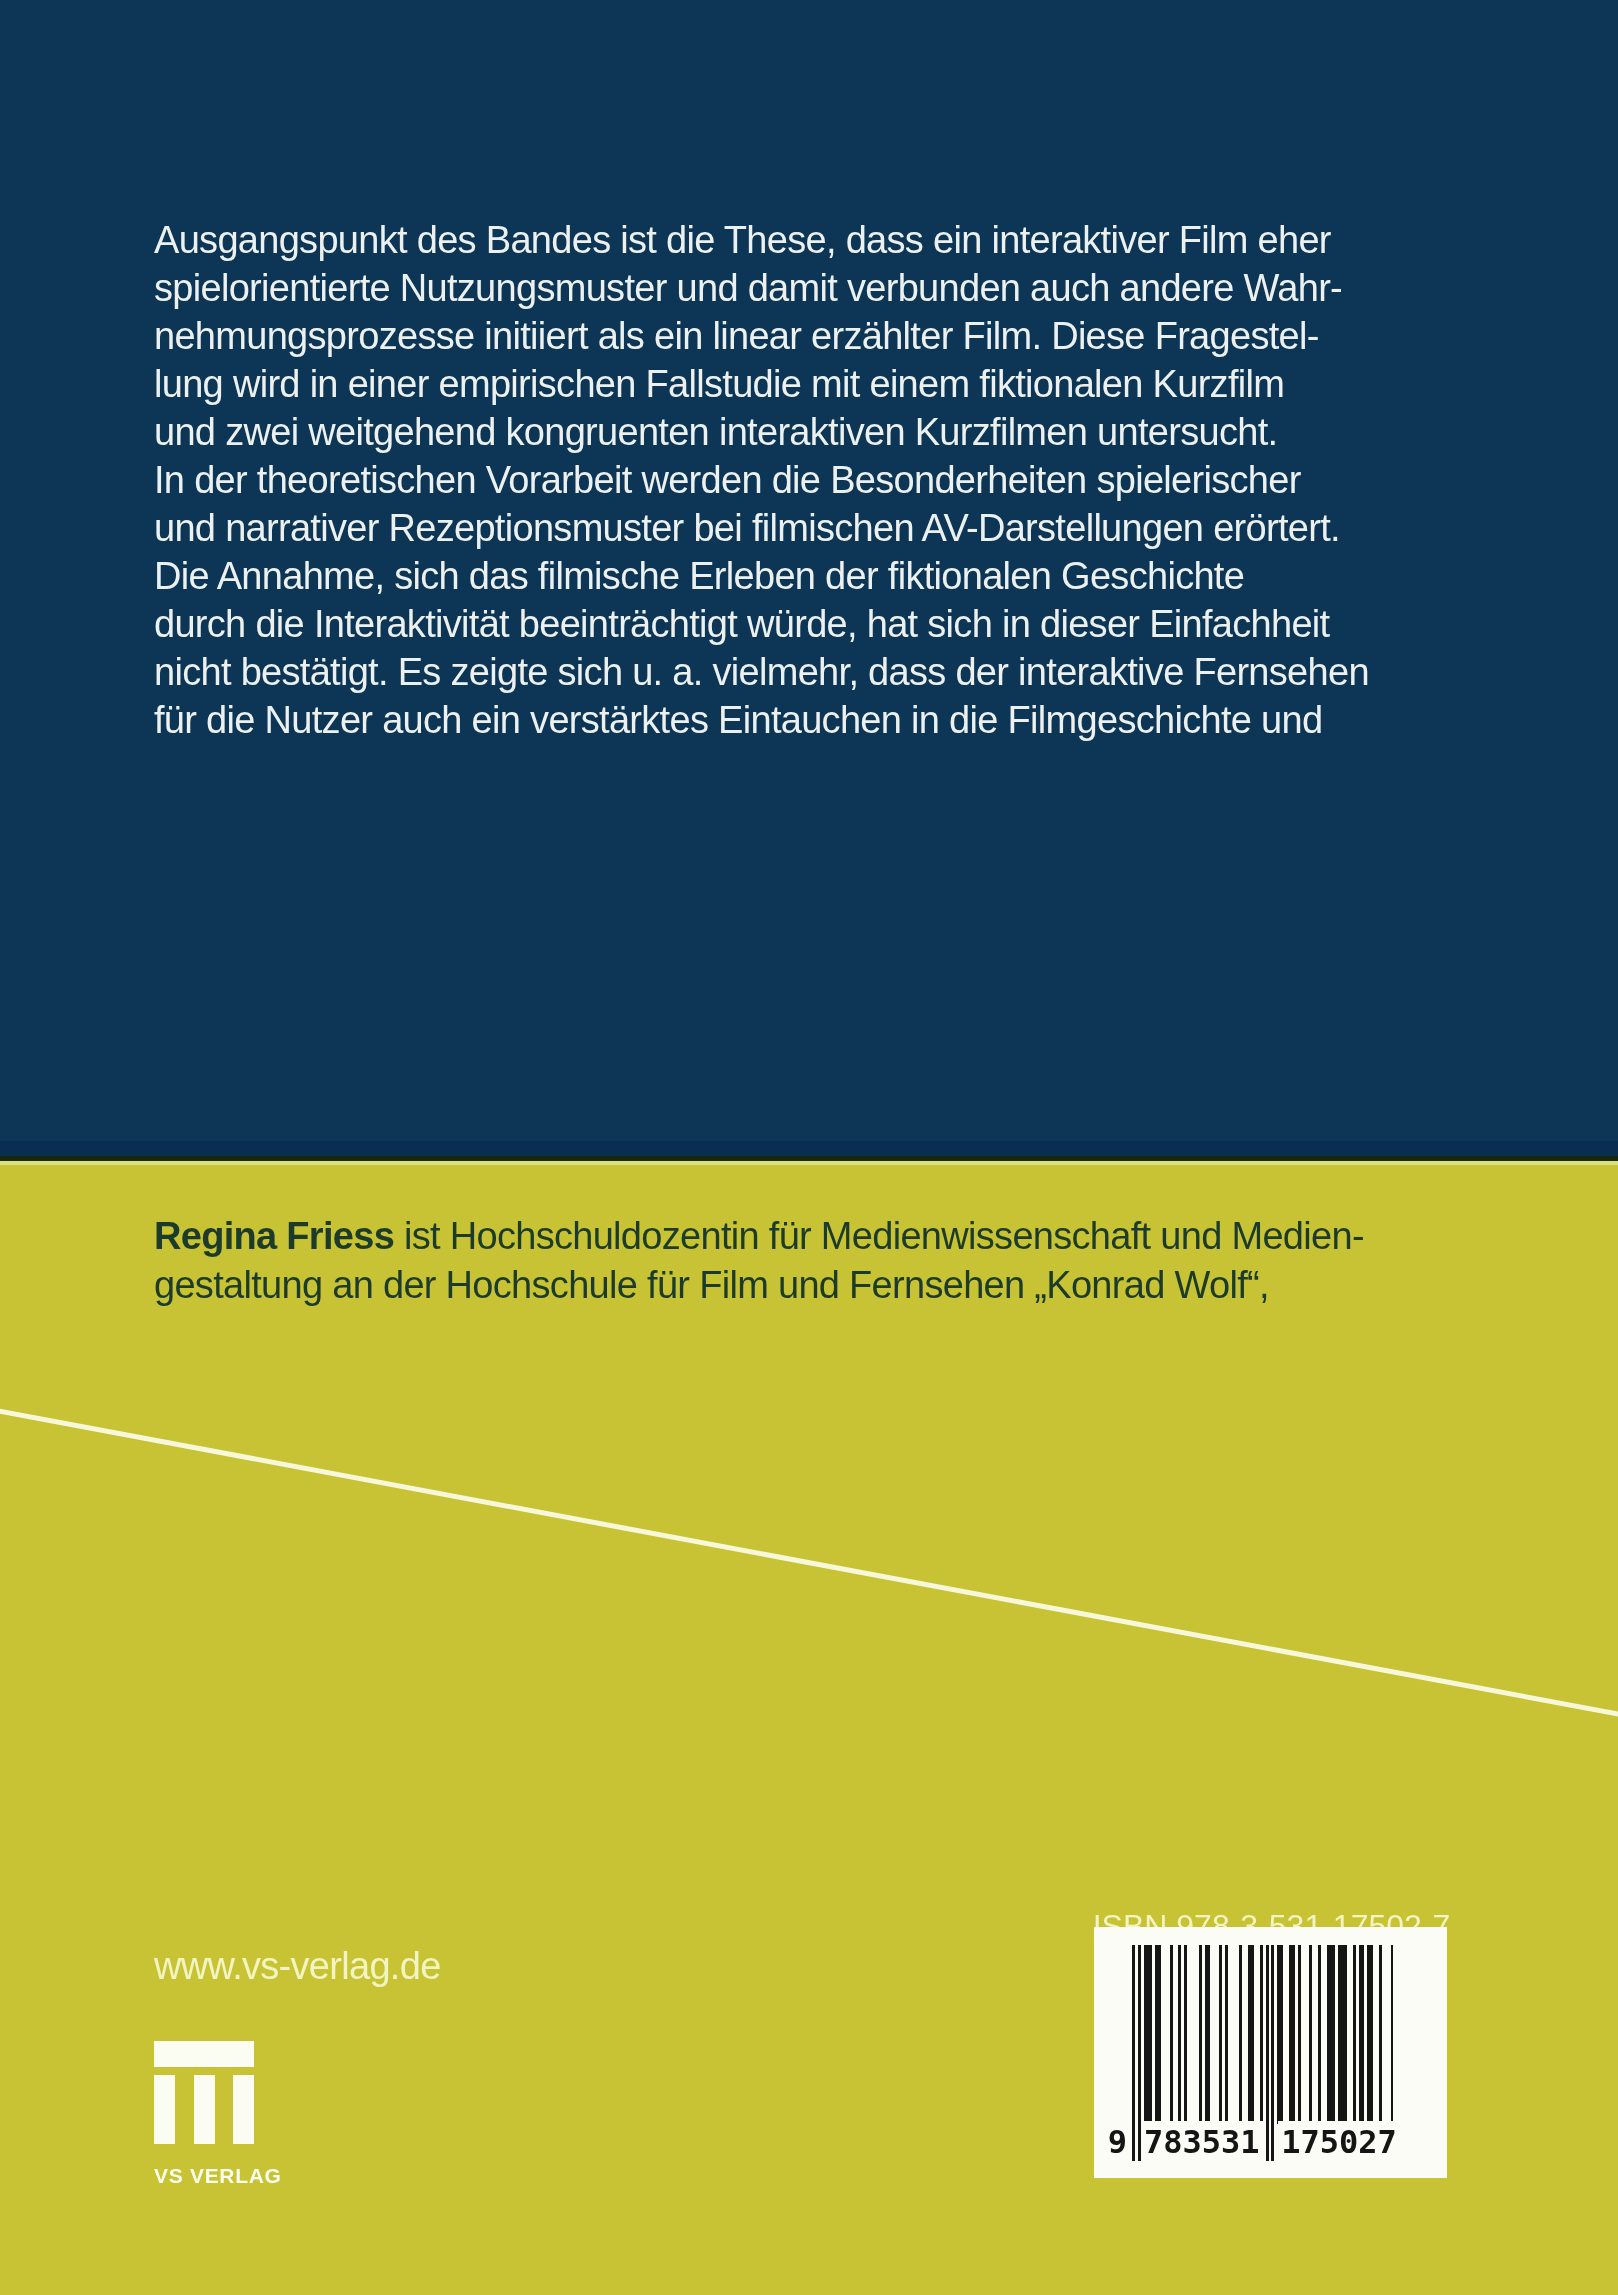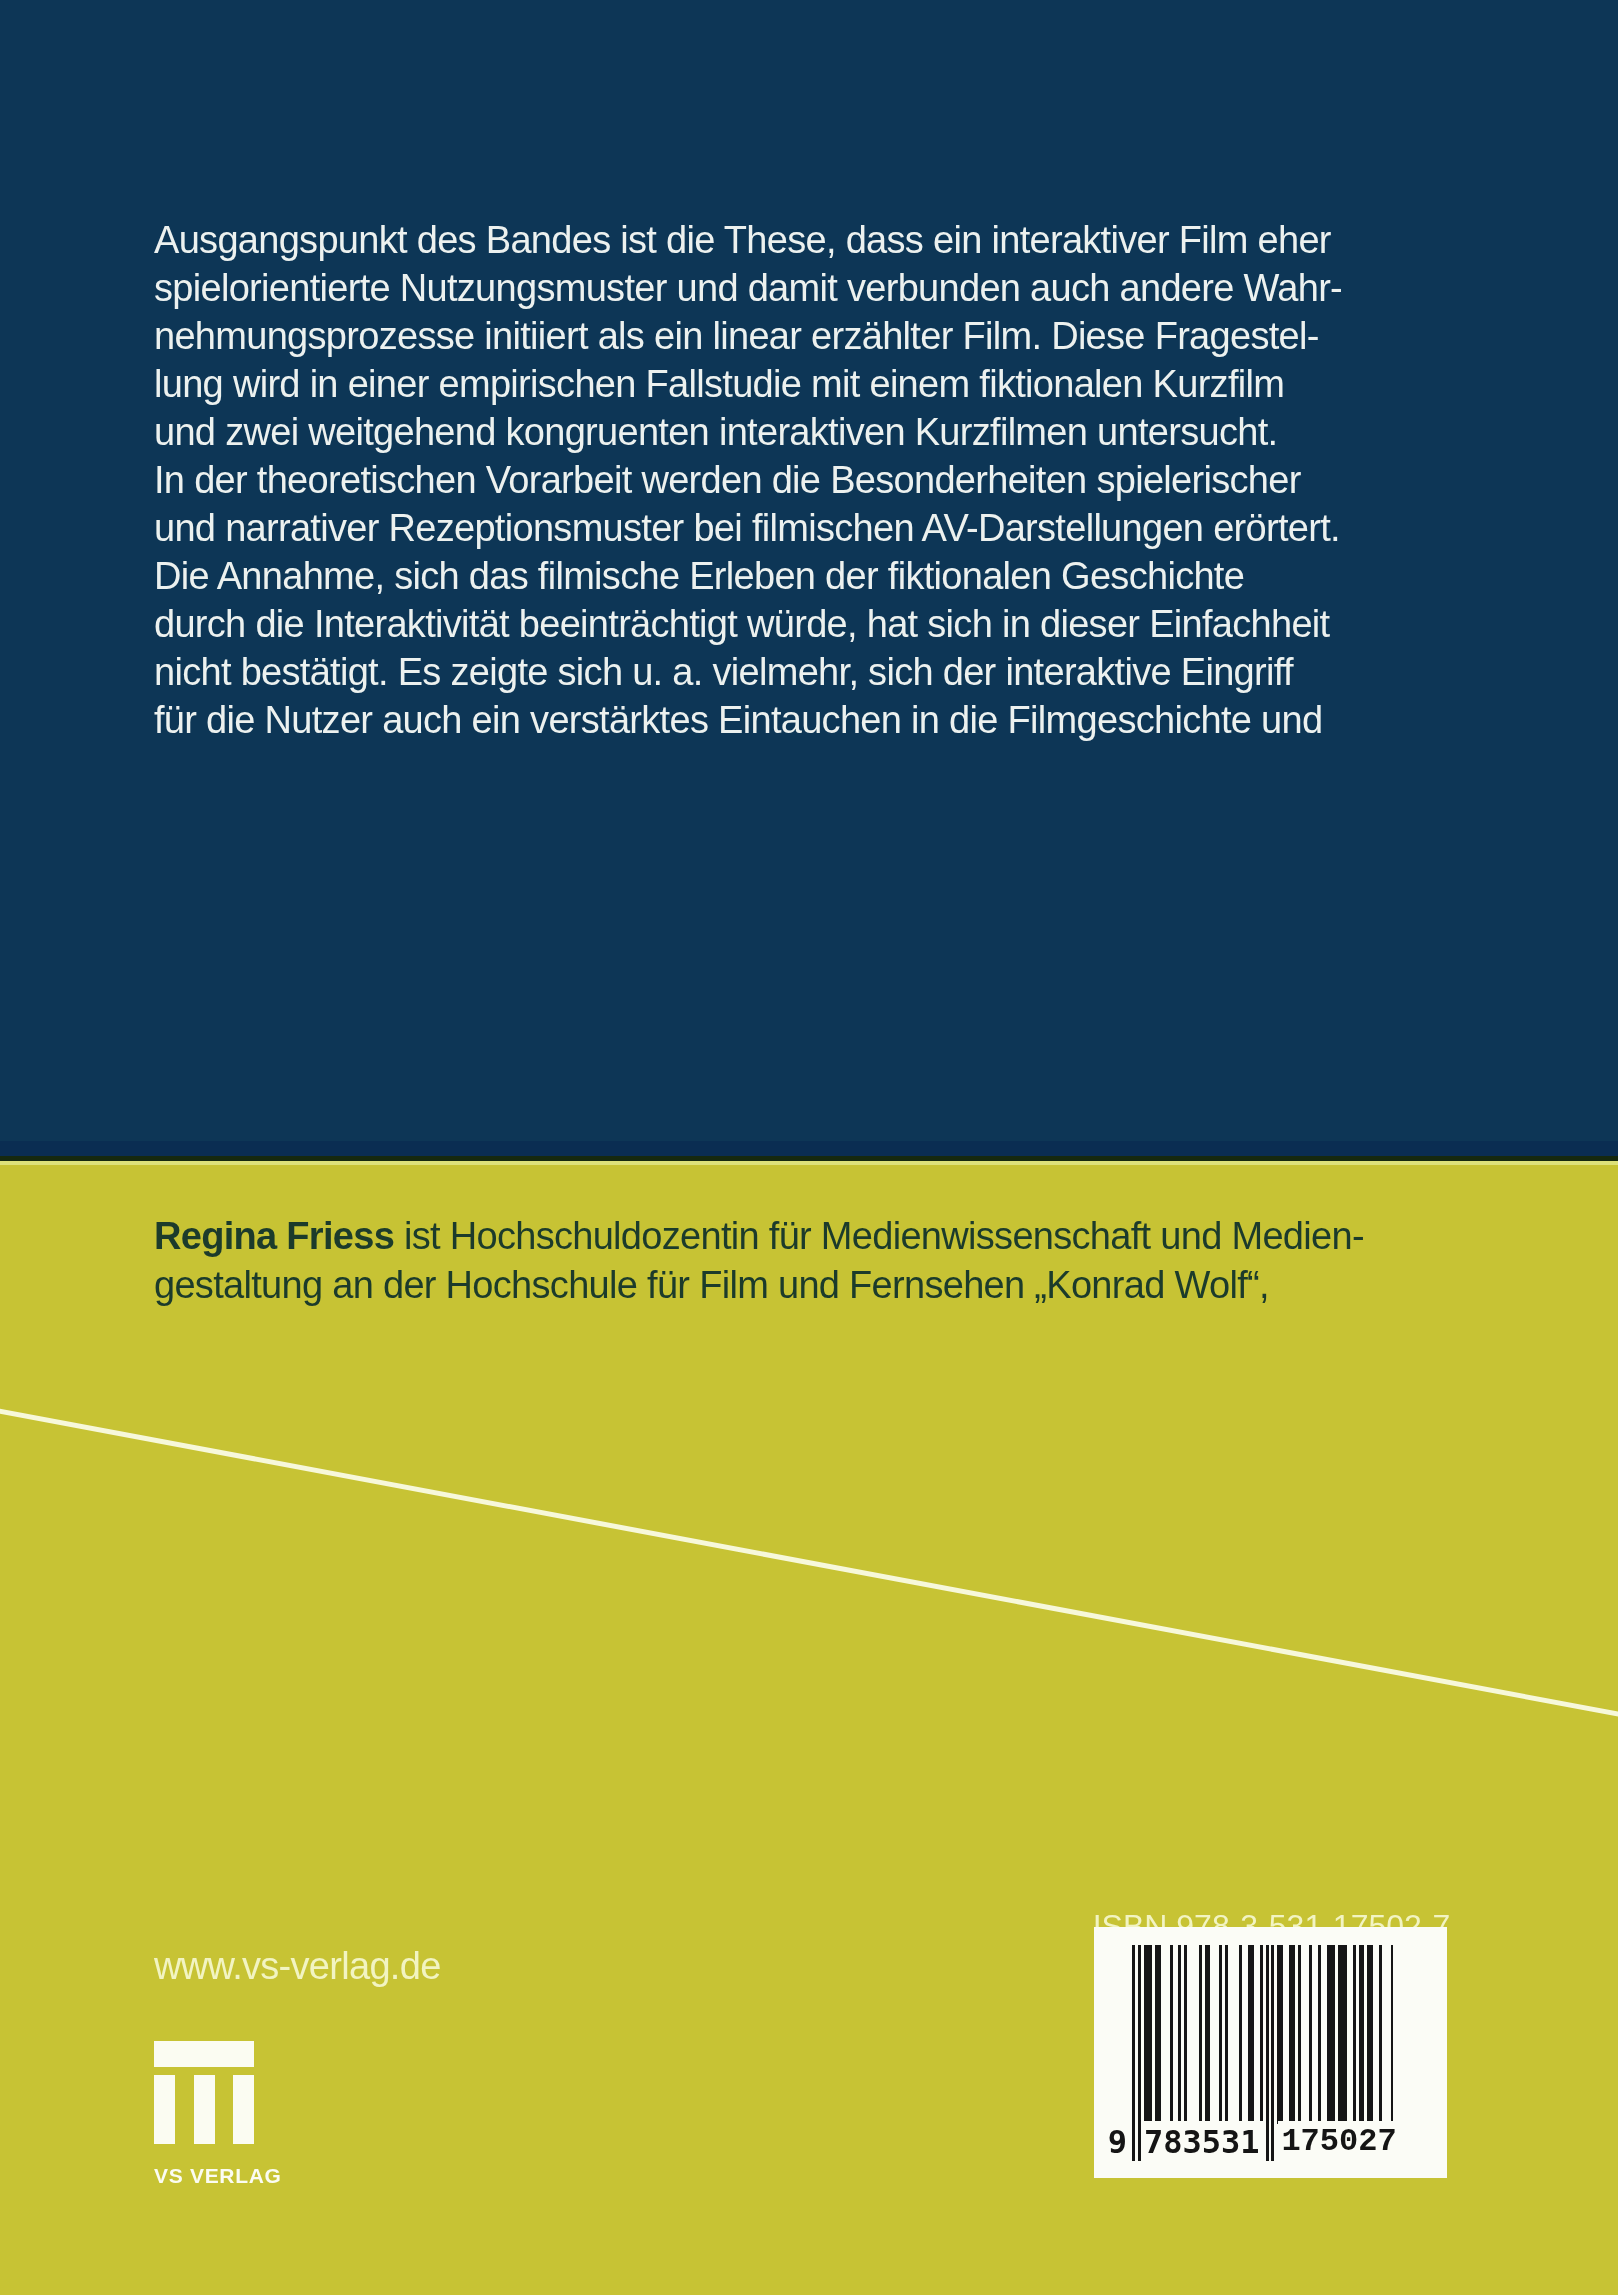--- a/index.html
+++ b/index.html
@@ -126,21 +126,20 @@
     position: absolute;
     left: 8.8px; width: 122px;
     text-align: center;
     background: #fbfcf6;
   }
   .bc-group-2 {
     position: absolute;
     left: 146px; width: 122px;
     text-align: center;
     background: #fbfcf6;
-    font-family: Liberation Mono, monospace;
   }
   .website-url {
     position: absolute;
     left: 154px; top: 1945px;
     font-size: 38px;
     letter-spacing: -0.7px;
     white-space: nowrap;
     color: #f2f4c2;
   }
   .publisher-logo {
@@ -180,21 +179,21 @@
     <div class="blurb">
       <div class="blurb-line">Ausgangspunkt des Bandes ist die These, dass ein interaktiver Film eher</div>
       <div class="blurb-line">spielorientierte Nutzungsmuster und damit verbunden auch andere Wahr-</div>
       <div class="blurb-line">nehmungsprozesse initiiert als ein linear erzählter Film. Diese Fragestel-</div>
       <div class="blurb-line">lung wird in einer empirischen Fallstudie mit einem fiktionalen Kurzfilm</div>
       <div class="blurb-line">und zwei weitgehend kongruenten interaktiven Kurzfilmen untersucht.</div>
       <div class="blurb-line">In der theoretischen Vorarbeit werden die Besonderheiten spielerischer</div>
       <div class="blurb-line">und narrativer Rezeptionsmuster bei filmischen AV-Darstellungen erörtert.</div>
       <div class="blurb-line">Die Annahme, sich das filmische Erleben der fiktionalen Geschichte</div>
       <div class="blurb-line">durch die Interaktivität beeinträchtigt würde, hat sich in dieser Einfachheit</div>
-      <div class="blurb-line">nicht bestätigt. Es zeigte sich u. a. vielmehr, sich der interaktive Eingriff</div>
+      <div class="blurb-line">nicht bestätigt. Es zeigte sich u. a. vielmehr, dass der interaktive Fernsehen</div>
       <div class="blurb-line">für die Nutzer auch ein verstärktes Eintauchen in die Filmgeschichte und</div>
     </div>
   </section>
 
   <div class="navy-band"></div>
   <div class="divider-dark"></div>
   <div class="divider-light"></div>
 
   <section class="yellow-section"></section>
 

